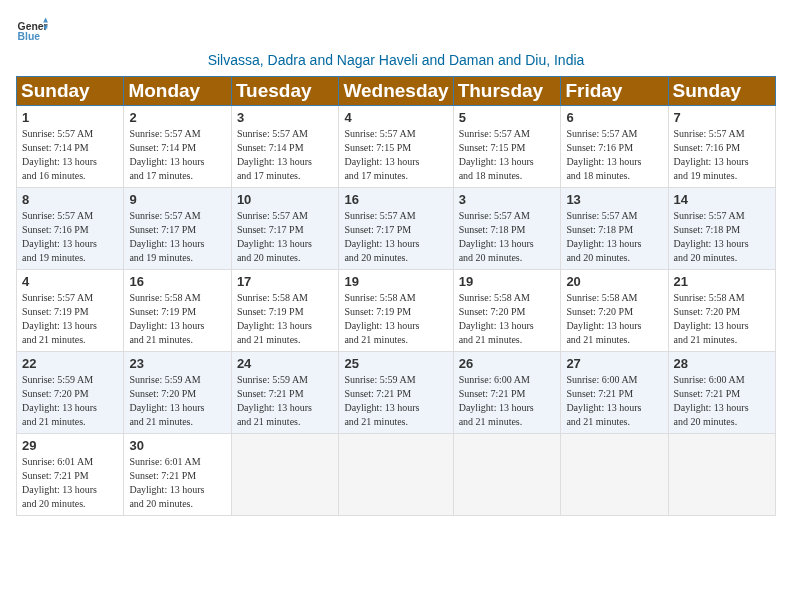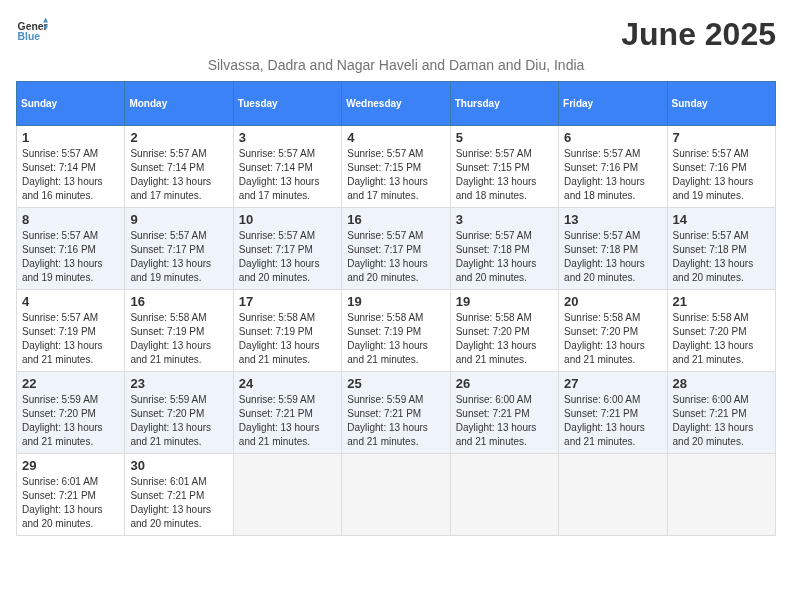--- a/index.html
+++ b/index.html
@@ -27,35 +27,35 @@
     }
     .month-title {
       font-size: 32px;
       font-weight: bold;
       color: #333;
       text-align: right;
     }
     .subtitle {
       text-align: center;
       font-size: 14px;
-      color: #737373;
+      color: #0369a1;
       margin-bottom: 8px;
       font-weight: normal;
     }
     .calendar {
       width: 100%;
       border-collapse: collapse;
       border: 1px solid #ccc;
     }
     .calendar th {
-      background: #3b82f6;
+      background: #a16207;
       color: #fff;
-      font-size: 10px;
+      font-size: 19px;
       font-weight: bold;
-      padding: 16px 4px;
+      padding: 3px 4px;
       text-align: left;
       border: 1px solid #3a7aaa;
     }
     .calendar td {
       vertical-align: top;
       border: 1px solid #ddd;
       padding: 4px 5px;
       width: 108px;
       min-height: 80px;
       background: #fff;
@@ -69,38 +69,38 @@
       font-size: 13px;
       font-weight: bold;
       color: #333;
       display: block;
       margin-bottom: 2px;
     }
     .day-info {
       font-size: 10px;
       color: #333;
       line-height: 1.4;
+      font-family: Liberation Serif, serif;
     }
     .row-shaded td {
       background: #eef4fa;
     }
   </style>
 </head>
 <body>
 
 <div class="header">
   <div class="logo">
     <svg class="logo-icon" viewBox="0 0 40 40">
       <text x="2" y="18" font-size="13" font-weight="bold" fill="#333" font-family="Arial">General</text>
       <text x="2" y="30" font-size="13" font-weight="bold" fill="#4a90c4" font-family="Arial">Blue</text>
       <polygon points="34,8 40,8 37,2" fill="#4a90c4"></polygon>
       <polygon points="34,12 40,12 37,18" fill="#4a90c4"></polygon>
     </svg>
   </div>
-  <div class="month-title">June 2025</div>
 </div>
 <div class="subtitle">Silvassa, Dadra and Nagar Haveli and Daman and Diu, India</div>
 
 <table class="calendar">
   <thead>
     <tr id="header-row">
         <th>Sunday</th>
         <th>Monday</th>
         <th>Tuesday</th>
         <th>Wednesday</th>

